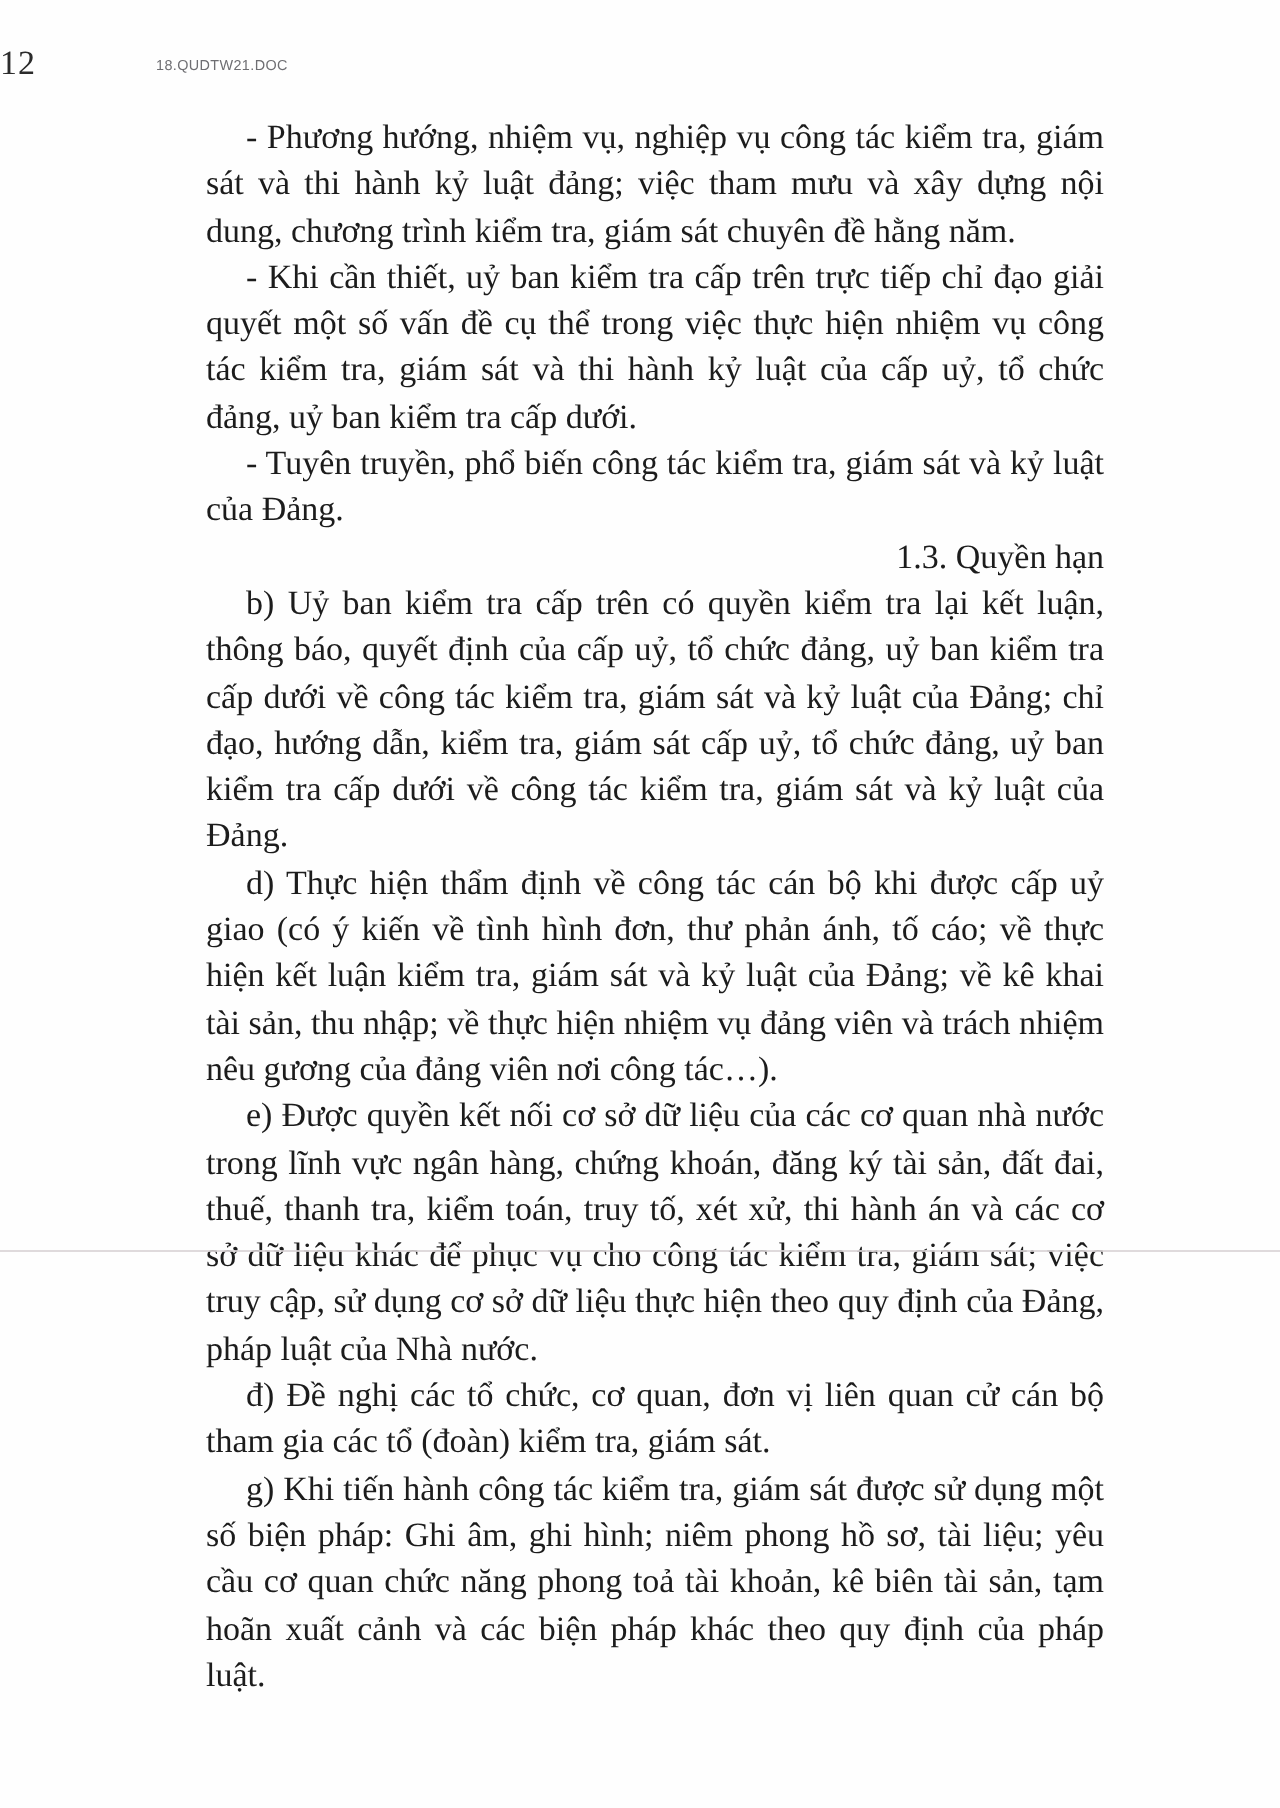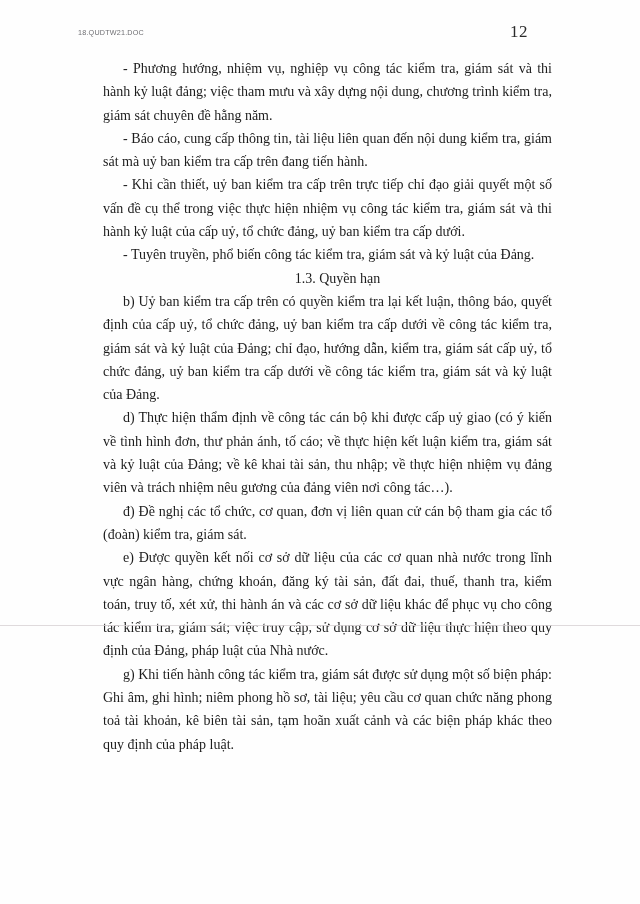--- a/index.html
+++ b/index.html
@@ -39,47 +39,47 @@
     font-size: 7.2px;
     letter-spacing: 0.2px;
     color: #6e6e72;
     white-space: nowrap;
   }
   .page-number {
     position: absolute;
     left: 0;
     top: 0;
     width: 528px;
-    text-align: right;
+    text-align: left;
     font-size: 17px;
     color: #2b2b2b;
     letter-spacing: 0.5px;
   }
 
   
   .content {
     position: absolute;
     left: 103px;
     top: 57px;
     width: 449px;
   }
 
   p.para {
     margin: 0 0 0 0;
     text-align: justify;
     text-justify: inter-word;
     text-indent: 20px;
-    font-size: 14px;
+    font-size: 17px;
     line-height: 23.3px;
     color: #1c1c1c;
     hyphens: none;
     -webkit-hyphens: none;
   }
   p.para.heading-num {
-    text-align: center;
+    text-align: right;
   }
 
   
   .scan-divider {
     position: absolute;
     left: 0;
     top: 625px;
     width: 640px;
     height: 1px;
     background: #d9d4d6;
@@ -100,28 +100,27 @@
 
 <div class="page">
 
   <div class="header">
     <div class="doc-code">18.QUDTW21.DOC</div>
     <div class="page-number">12</div>
   </div>
 
   <div class="content">
     <p class="para">- Phương hướng, nhiệm vụ, nghiệp vụ công tác kiểm tra, giám sát và thi hành kỷ luật đảng; việc tham mưu và xây dựng nội dung, chương trình kiểm tra, giám sát chuyên đề hằng năm.</p>
-    <p class="para">- Báo cáo, cung cấp thông tin, tài liệu liên quan đến nội dung kiểm tra, giám sát mà uỷ ban kiểm tra cấp trên đang tiến hành.</p>
     <p class="para">- Khi cần thiết, uỷ ban kiểm tra cấp trên trực tiếp chỉ đạo giải quyết một số vấn đề cụ thể trong việc thực hiện nhiệm vụ công tác kiểm tra, giám sát và thi hành kỷ luật của cấp uỷ, tổ chức đảng, uỷ ban kiểm tra cấp dưới.</p>
     <p class="para">- Tuyên truyền, phổ biến công tác kiểm tra, giám sát và kỷ luật của Đảng.</p>
     <p class="para heading-num">1.3. Quyền hạn</p>
     <p class="para">b) Uỷ ban kiểm tra cấp trên có quyền kiểm tra lại kết luận, thông báo, quyết định của cấp uỷ, tổ chức đảng, uỷ ban kiểm tra cấp dưới về công tác kiểm tra, giám sát và kỷ luật của Đảng; chỉ đạo, hướng dẫn, kiểm tra, giám sát cấp uỷ, tổ chức đảng, uỷ ban kiểm tra cấp dưới về công tác kiểm tra, giám sát và kỷ luật của Đảng.</p>
     <p class="para">d) Thực hiện thẩm định về công tác cán bộ khi được cấp uỷ giao (có ý kiến về tình hình đơn, thư phản ánh, tố cáo; về thực hiện kết luận kiểm tra, giám sát và kỷ luật của Đảng; về kê khai tài sản, thu nhập; về thực hiện nhiệm vụ đảng viên và trách nhiệm nêu gương của đảng viên nơi công tác…).</p>
+    <p class="para">e) Được quyền kết nối cơ sở dữ liệu của các cơ quan nhà nước trong lĩnh vực ngân hàng, chứng khoán, đăng ký tài sản, đất đai, thuế, thanh tra, kiểm toán, truy tố, xét xử, thi hành án và các cơ sở dữ liệu khác để phục vụ cho công tác kiểm tra, giám sát; việc truy cập, sử dụng cơ sở dữ liệu thực hiện theo quy định của Đảng, pháp luật của Nhà nước.</p>
     <p class="para">đ) Đề nghị các tổ chức, cơ quan, đơn vị liên quan cử cán bộ tham gia các tổ (đoàn) kiểm tra, giám sát.</p>
-    <p class="para">e) Được quyền kết nối cơ sở dữ liệu của các cơ quan nhà nước trong lĩnh vực ngân hàng, chứng khoán, đăng ký tài sản, đất đai, thuế, thanh tra, kiểm toán, truy tố, xét xử, thi hành án và các cơ sở dữ liệu khác để phục vụ cho công tác kiểm tra, giám sát; việc truy cập, sử dụng cơ sở dữ liệu thực hiện theo quy định của Đảng, pháp luật của Nhà nước.</p>
     <p class="para">g) Khi tiến hành công tác kiểm tra, giám sát được sử dụng một số biện pháp: Ghi âm, ghi hình; niêm phong hồ sơ, tài liệu; yêu cầu cơ quan chức năng phong toả tài khoản, kê biên tài sản, tạm hoãn xuất cảnh và các biện pháp khác theo quy định của pháp luật.</p>
 
   </div>
 
   <div class="scan-divider" style="background: rgb(217, 212, 214);"></div>
   <div class="scan-tint"></div>
 
 </div>
 
 </body></html>

